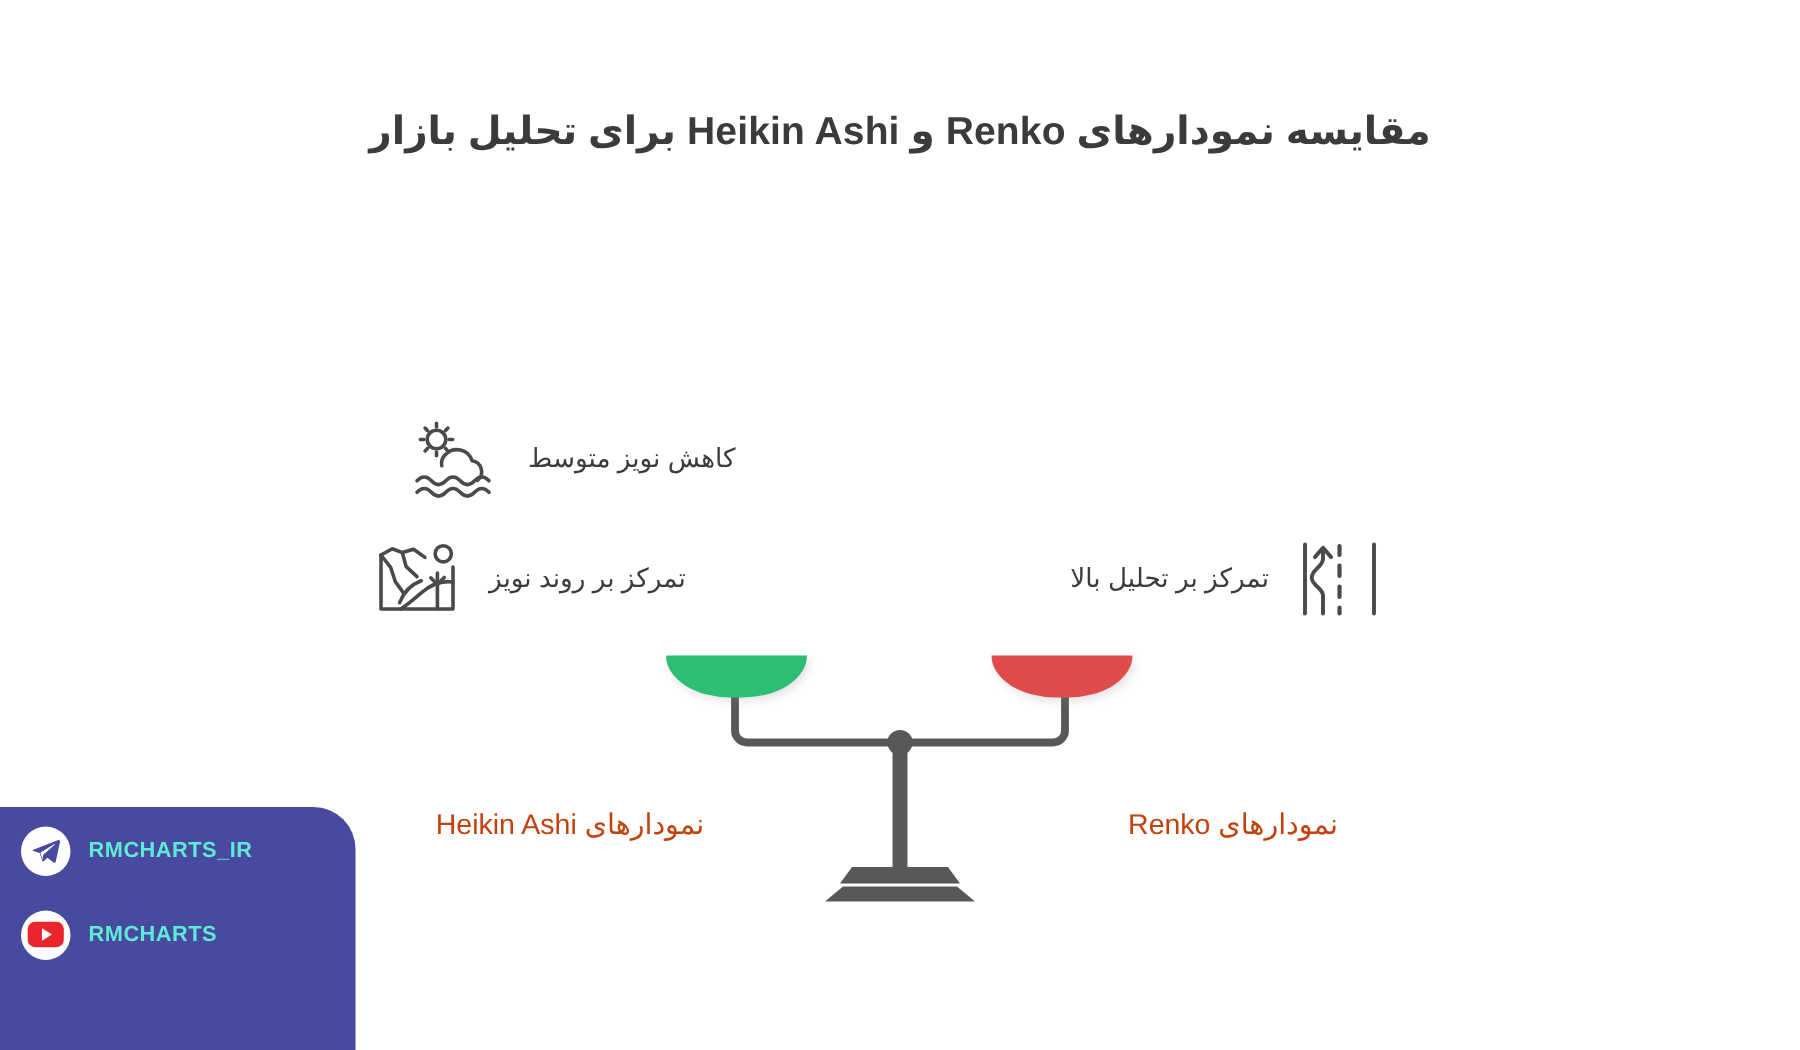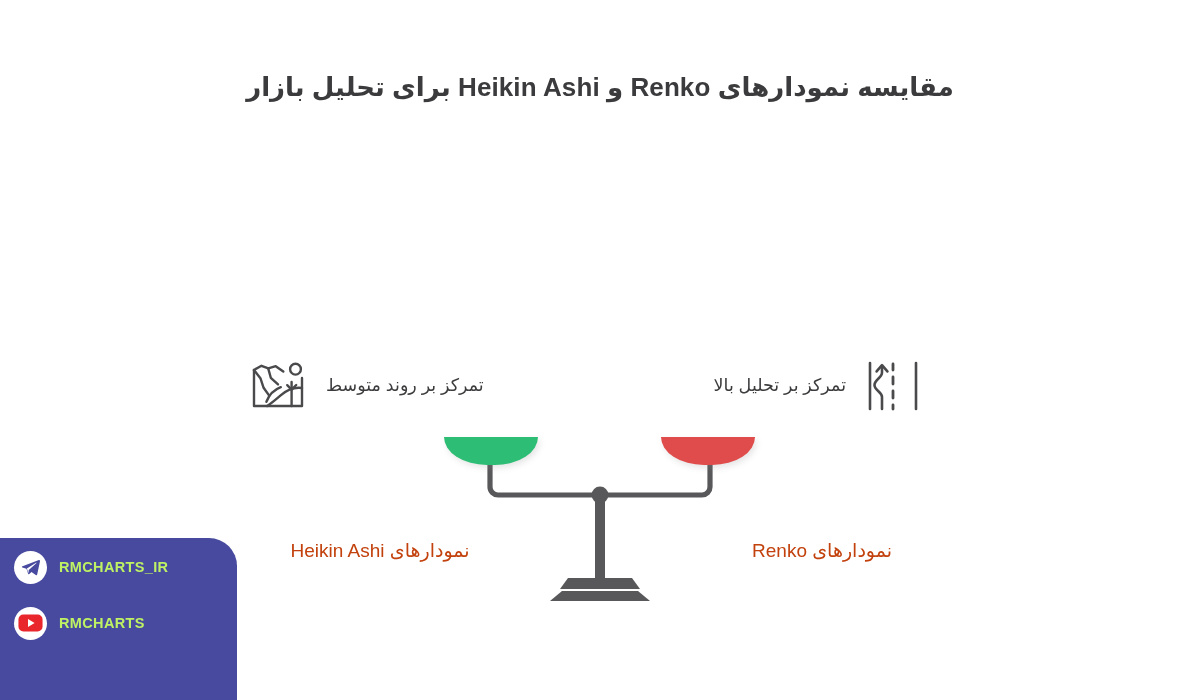--- a/index.html
+++ b/index.html
@@ -138,50 +138,62 @@
     height: 33px;
     border-radius: 50%;
     background: #ffffff;
     display: flex;
     align-items: center;
     justify-content: center;
     flex: 0 0 auto;
   }
   .brand-badge.plain { background: transparent; }
   .brand-text {
-    color: #bef264;
+    color: #5eead4;
     font-size: 14.5px;
     font-weight: bold;
     letter-spacing: .35px;
     white-space: nowrap;
   }
 </style>
 </head>
 <body style="background: rgb(255, 255, 255);">
 
 <div id="stage">
 
   <div class="title" style="color: rgb(59, 59, 61);">مقایسه نمودارهای Renko و Heikin Ashi برای تحلیل بازار</div>
 
+  <div class="feature feat-left-1">
+    <span class="icon-box">
+      <svg width="62" height="54" viewBox="0 0 62 54" fill="none" stroke="#4a4a4c" stroke-width="2.4" stroke-linecap="round" stroke-linejoin="round">
+        <circle cx="17" cy="14" r="6.2"></circle>
+        <path d="M17 3.2 V5.6 M17 22.4 V24.8 M6.2 14 H8.6 M25.4 14 H27.8 M9.4 6.4 L11.1 8.1 M22.9 19.9 L24.6 21.6 M24.6 6.4 L22.9 8.1 M11.1 19.9 L9.4 21.6"></path>
+        <path d="M20.5 31.5 a8.2 8.2 0 0 1 2.4 -7.4 a10.6 10.6 0 0 1 17.8 4.1 a7.4 7.4 0 0 1 3.6 13.1"></path>
+        <path d="M4 41.5 c3.2 -3.4 6.4 -3.4 9.6 0 c3.2 3.4 6.4 3.4 9.6 0 c3.2 -3.4 6.4 -3.4 9.6 0 c3.2 3.4 6.4 3.4 9.6 0 c3.2 -3.4 6.4 -3.4 9.6 0"></path>
+        <path d="M4 49.2 c3.2 -3.4 6.4 -3.4 9.6 0 c3.2 3.4 6.4 3.4 9.6 0 c3.2 -3.4 6.4 -3.4 9.6 0 c3.2 3.4 6.4 3.4 9.6 0 c3.2 -3.4 6.4 -3.4 9.6 0"></path>
+      </svg>
+    </span>
+    <span class="label">کاهش نویز متوسط</span>
+  </div>
 
   <div class="feature feat-left-2">
     <span class="icon-box">
       <svg width="58" height="52" viewBox="0 0 58 52" fill="none" stroke="#4a4a4c" stroke-width="2.4" stroke-linecap="round" stroke-linejoin="round">
         <path d="M4 10 V46 H52 V18"></path>
         <circle cx="45.5" cy="9.2" r="5.4"></circle>
         <path d="M4 10 l7.5 -4.2 l6.8 2.6 l7.4 -2.2 l7.6 5.4"></path>
         <path d="M4 10 l6.4 8.2 l3.2 9.6 l5.6 7.8"></path>
         <path d="M18.2 8.4 l2.6 9.4 l7.2 6.6"></path>
         <path d="M52 28 c-8 -1.2 -15.6 2.4 -21.4 7.4 c-4.4 3.8 -8.2 7.2 -13.4 10.6"></path>
         <path d="M30.8 27.2 c-6.4 2.4 -11.8 7.8 -14.4 14.6"></path>
         <path d="M41.6 22 V46"></path>
         <path d="M41.6 29.6 l-4.4 -4.4 M41.6 29.6 l4.6 -4.6"></path>
       </svg>
     </span>
-    <span class="label">تمرکز بر روند متوسط</span>
+    <span class="label">تمرکز بر روند نویز</span>
   </div>
 
 
   <div class="feature feat-right-2">
     <span class="icon-box">
       <svg width="60" height="54" viewBox="0 0 60 54" fill="none" stroke="#4a4a4c" stroke-width="2.6" stroke-linecap="round" stroke-linejoin="round">
         <path d="M7 4 V50"></path>
         <path d="M53 4 V50"></path>
         <path d="M30 5 V11 M30 18 V25 M30 32 V39 M30 46 V50" stroke-width="2.8"></path>
         <path d="M19 50 V38 c0 -5 -7.5 -6.5 -7.5 -12 c0 -5.5 7.5 -7 7.5 -12.5 V7"></path>

